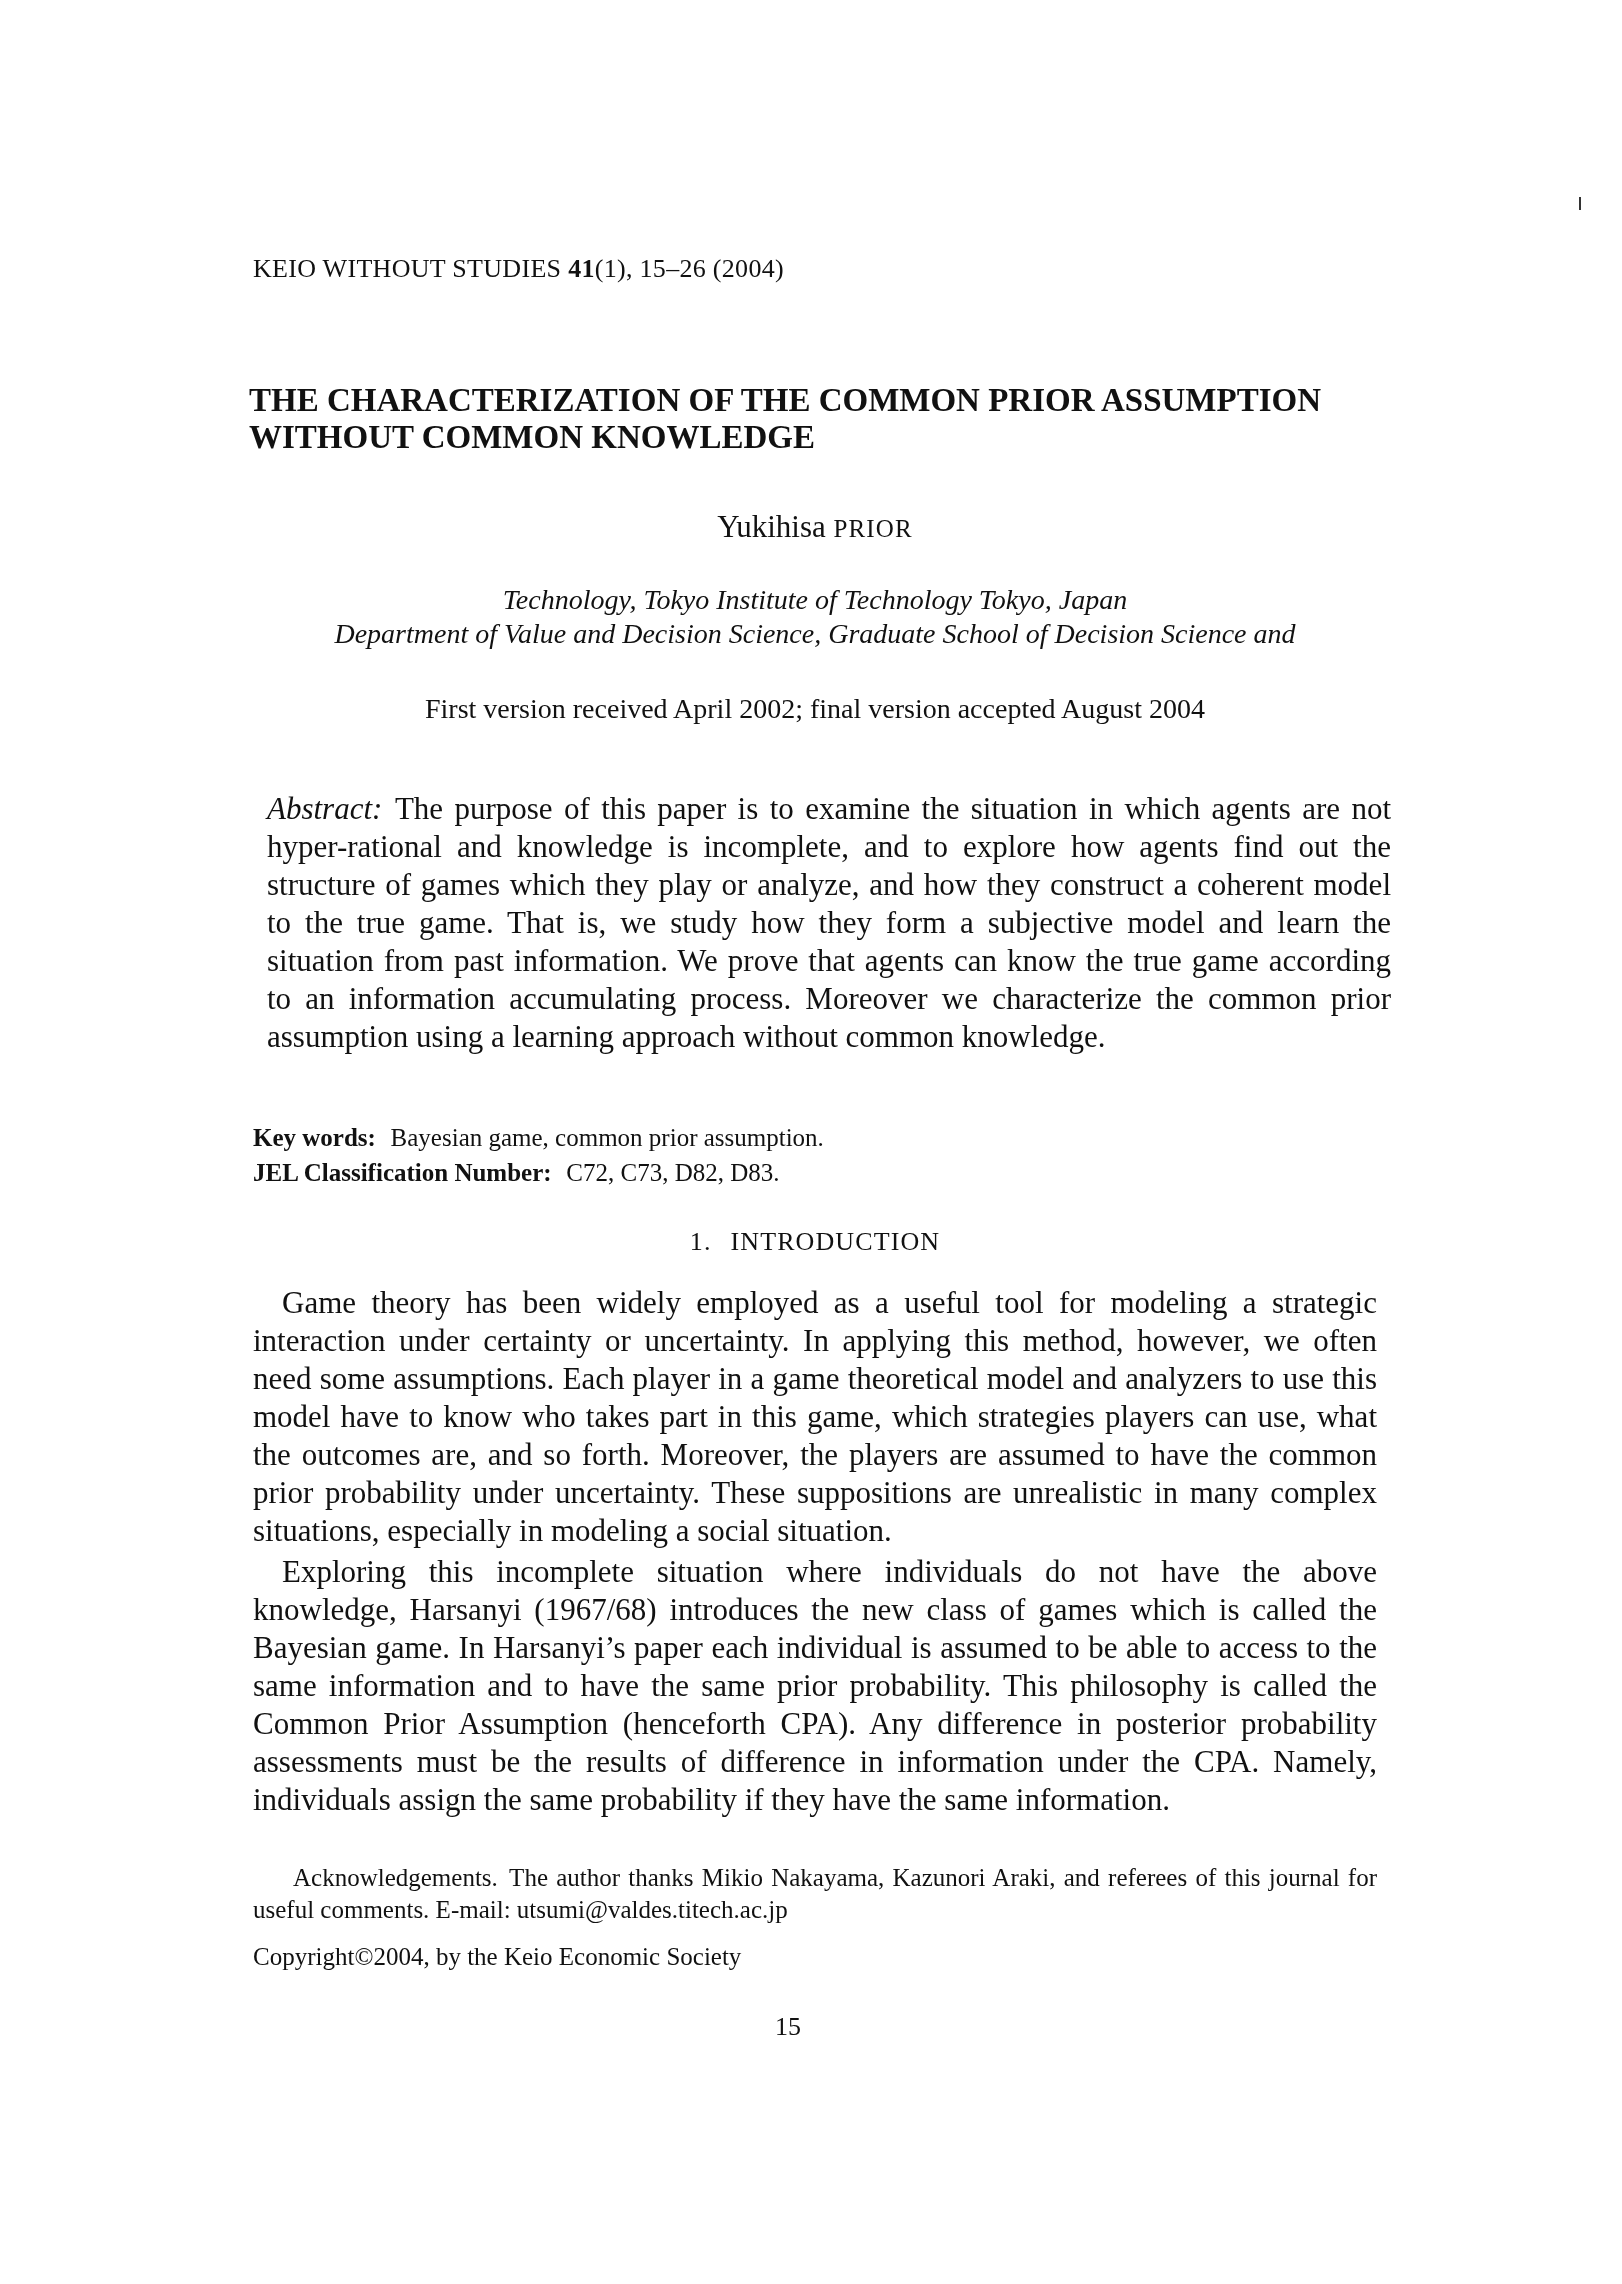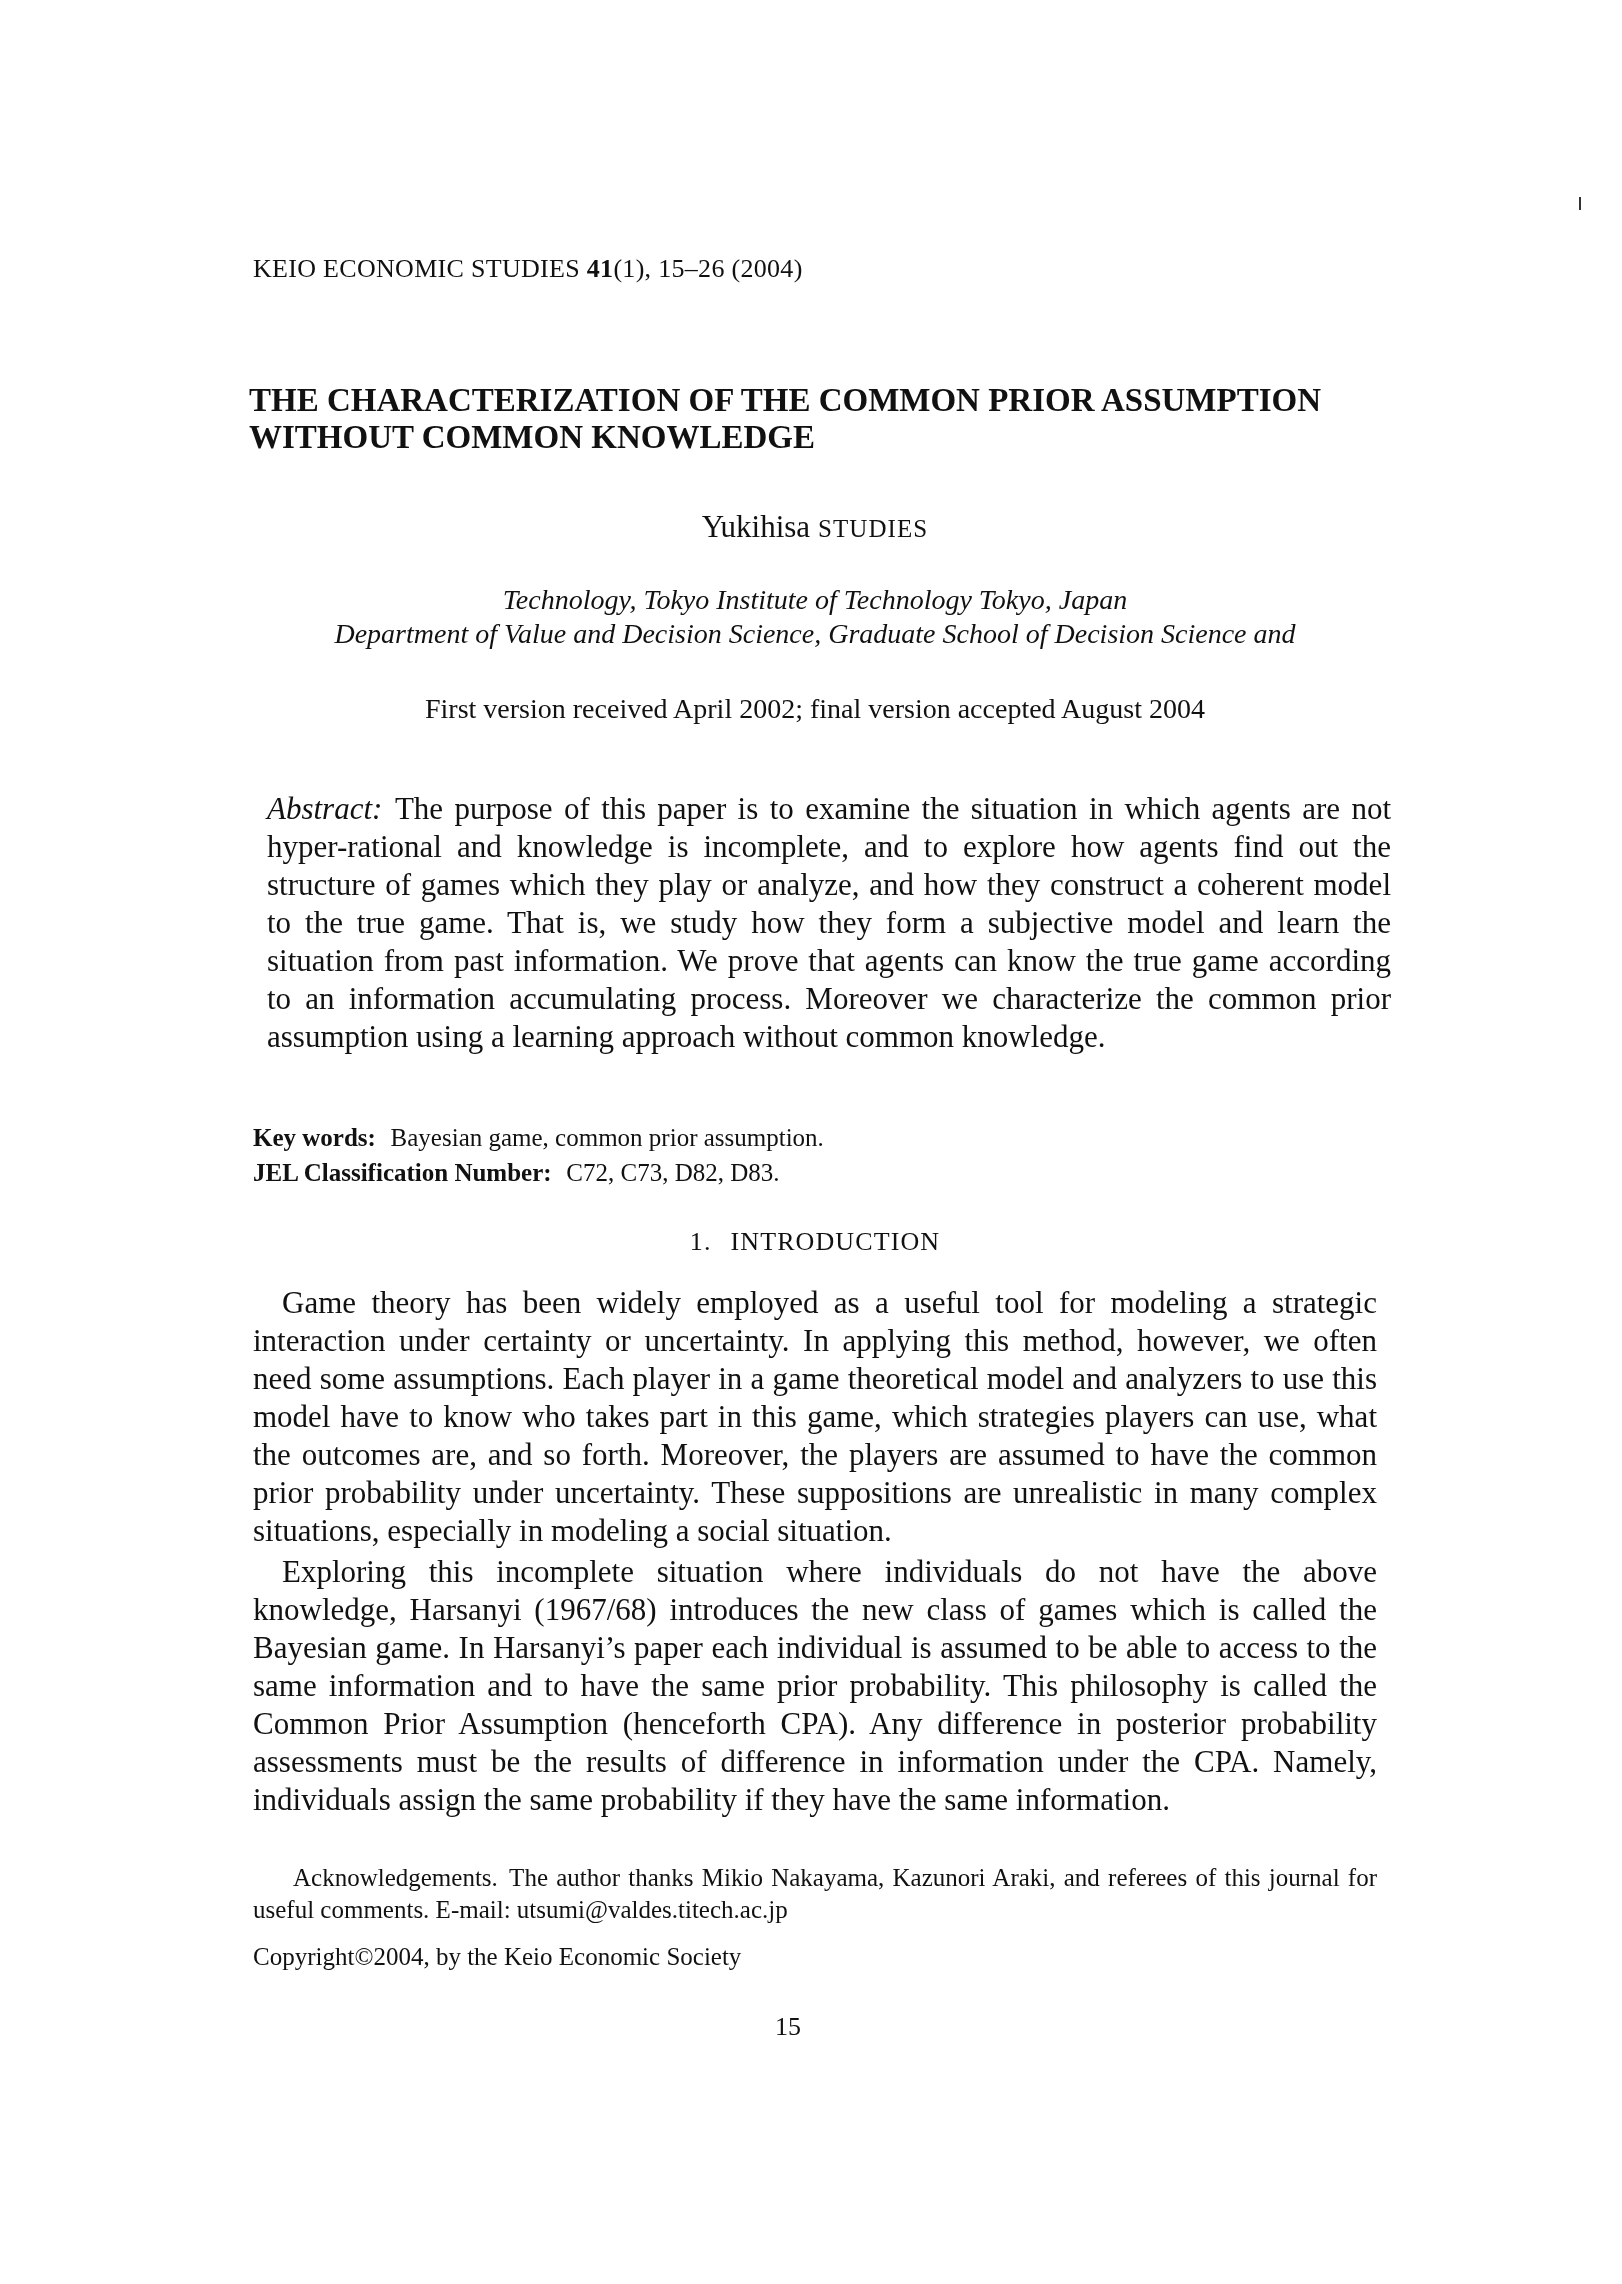--- a/index.html
+++ b/index.html
@@ -35,30 +35,30 @@
   .pagenum { position: absolute; left: 775px; top: 2012px; font-size: 26px; }
   .mark { position: absolute; left: 1579px; top: 197px; width: 1.7px; height: 12.5px; background: #333; }
 </style>
 </head>
 <body>
 
 <div class="page">
   <div class="mark"></div>
 
   <div class="journal">
-    <span>KEIO ECONOMIC STUDIES </span><b>41</b><span>(1), 15–26 (2004)</span>
+    <span>KEIO WITHOUT STUDIES </span><b>41</b><span>(1), 15–26 (2004)</span>
   </div>
 
   <div class="title">
     <div>THE CHARACTERIZATION OF THE COMMON PRIOR ASSUMPTION</div>
     <div>WITHOUT COMMON KNOWLEDGE</div>
   </div>
 
   <div class="author">
-    <span>Yukihisa </span><span class="sc">STUDIES</span>
+    <span>Yukihisa </span><span class="sc">PRIOR</span>
   </div>
 
   <div class="affil">
     <div>Technology, Tokyo Institute of Technology Tokyo, Japan</div>
     <div>Department of Value and Decision Science, Graduate School of Decision Science and</div>
   </div>
 
   <div class="received">First version received April 2002; final version accepted August 2004</div>
 
   <div class="abstract">

